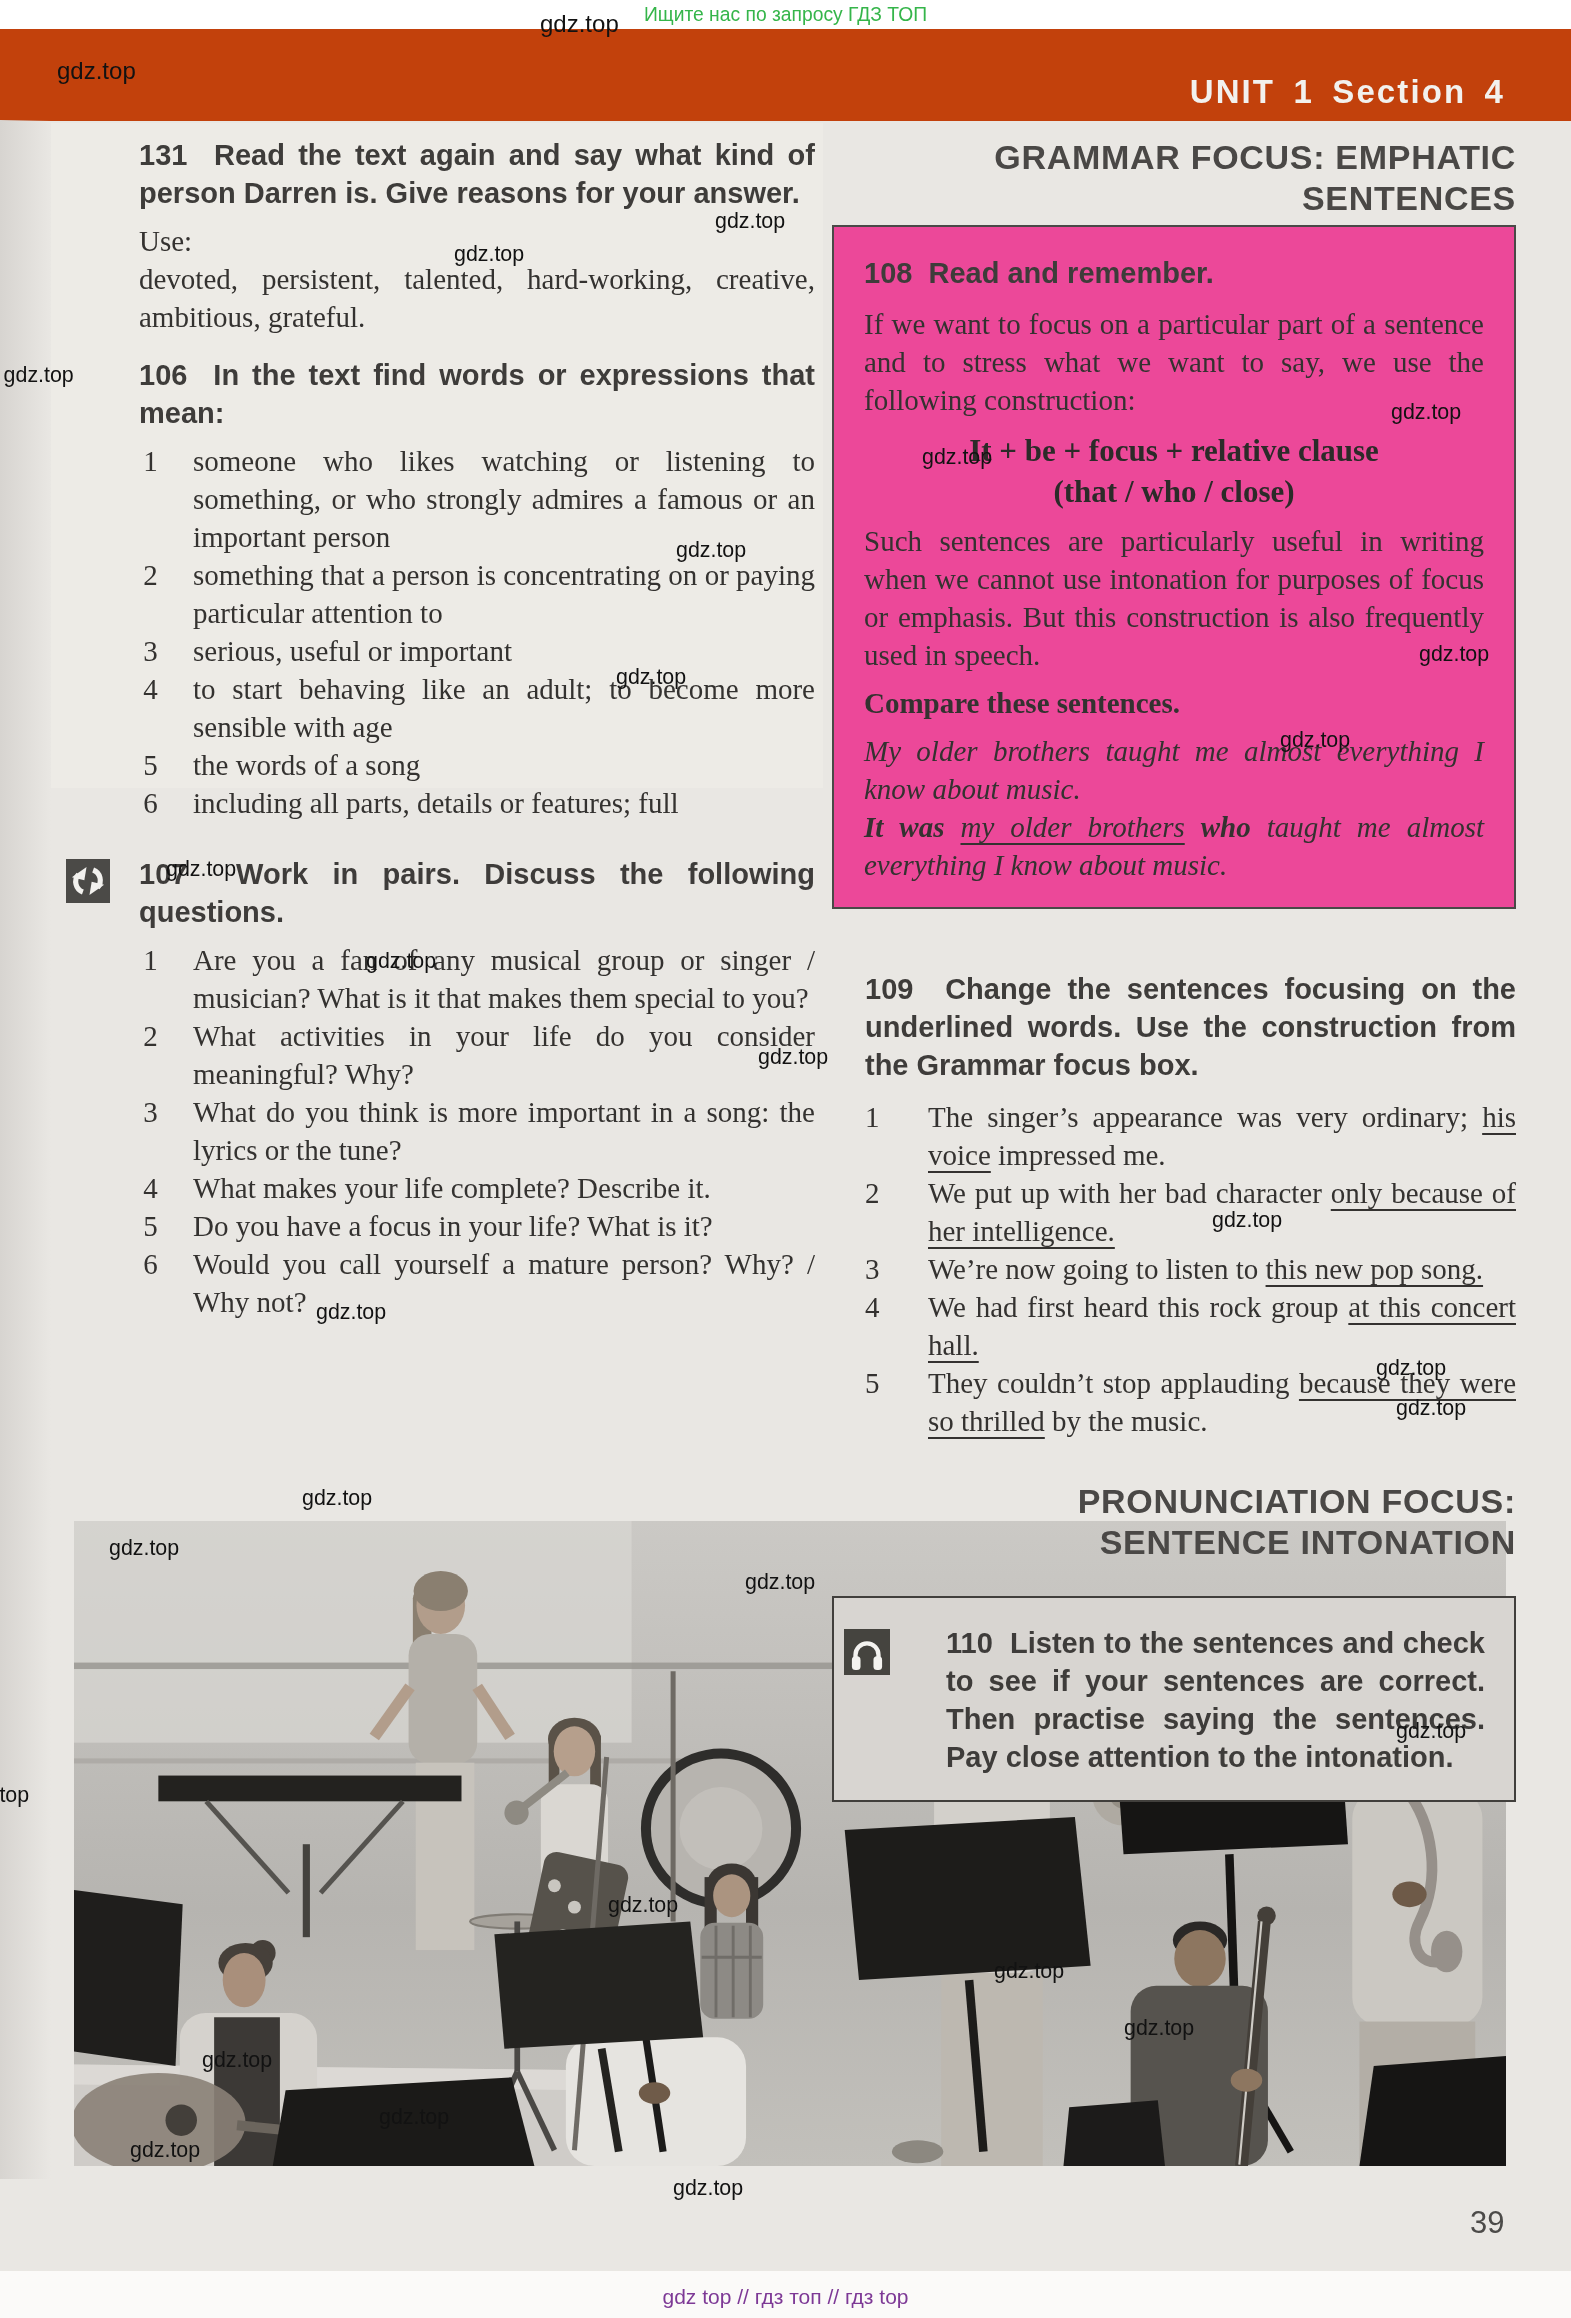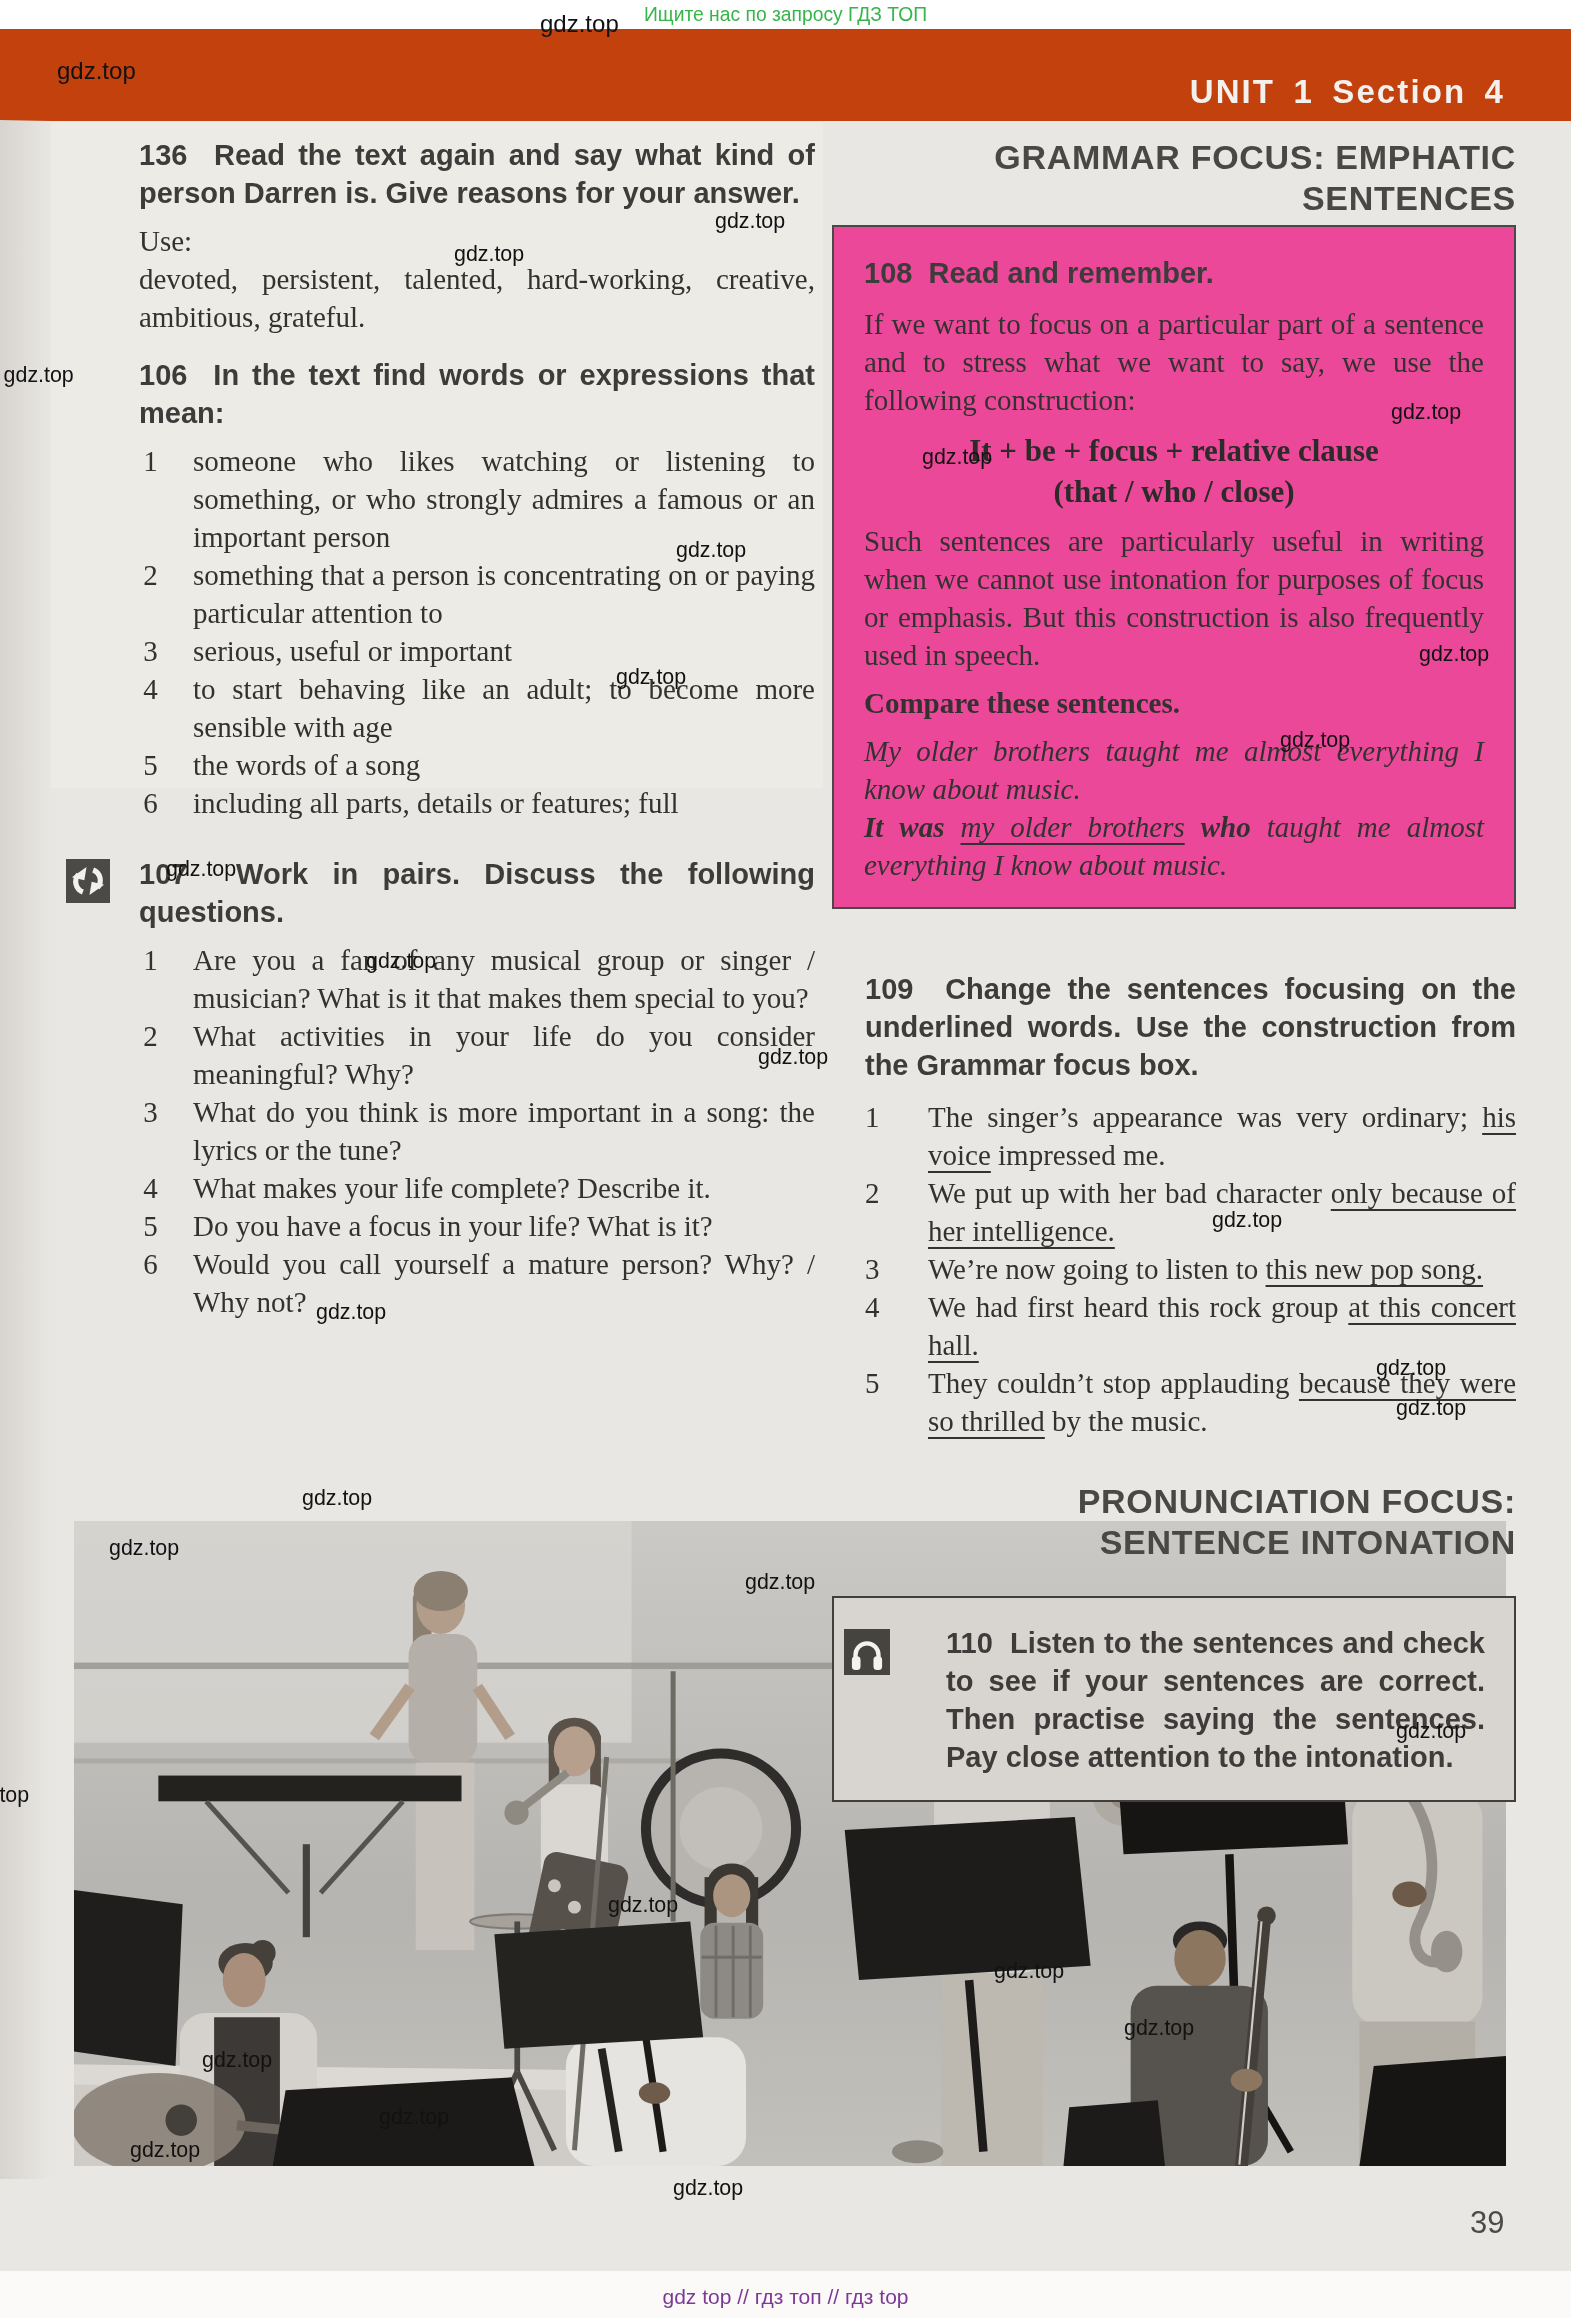--- a/index.html
+++ b/index.html
@@ -70,21 +70,21 @@
     <span class="unit-label">UNIT 1 Section 4</span>
   </div>
 
   <div class="shade-left"></div>
   <div class="wash"></div>
   <div class="bottom-white"></div>
 
   <div class="col-left">
 
     <div class="sans-title mb14">
-      <span>136</span>&nbsp;
+      <span>131</span>&nbsp;
       <span>Read the text again and say what kind of person Darren is. Give reasons for your answer.</span>
     </div>
     <div class="serif">Use:</div>
     <div class="serif just mb28">devoted, persistent, talented, hard-working, creative, ambitious, grateful.</div>
 
     <div class="sans-title mb14">
       <span>106</span>&nbsp;
       <span>In the text find words or expressions that mean:</span>
     </div>
     <ul class="plain serif">

